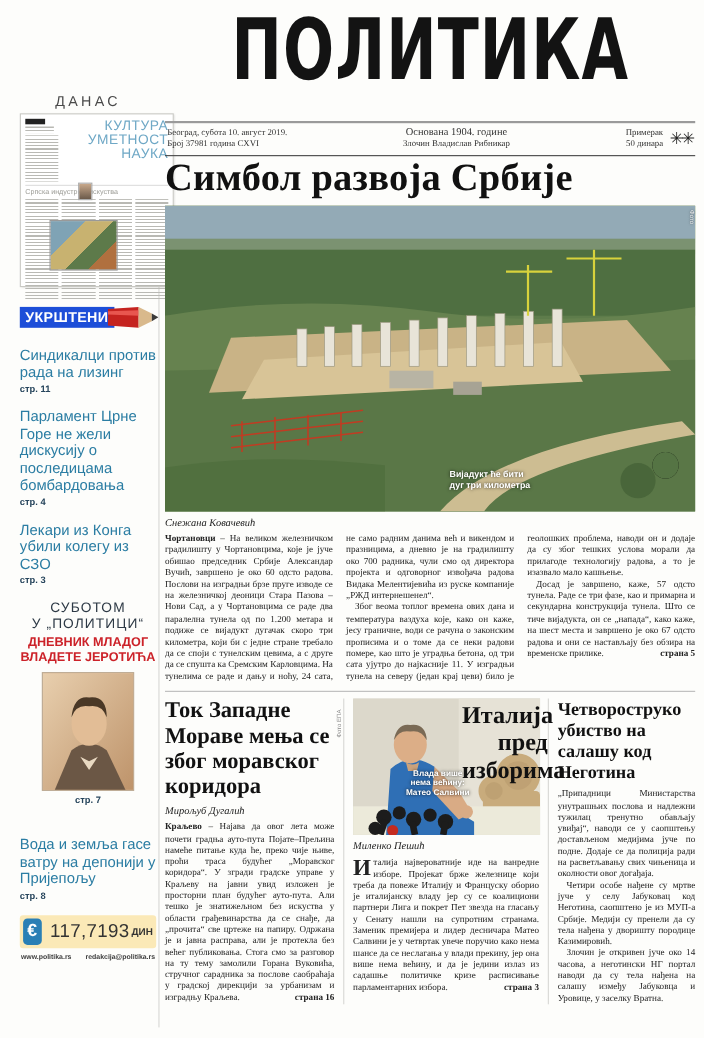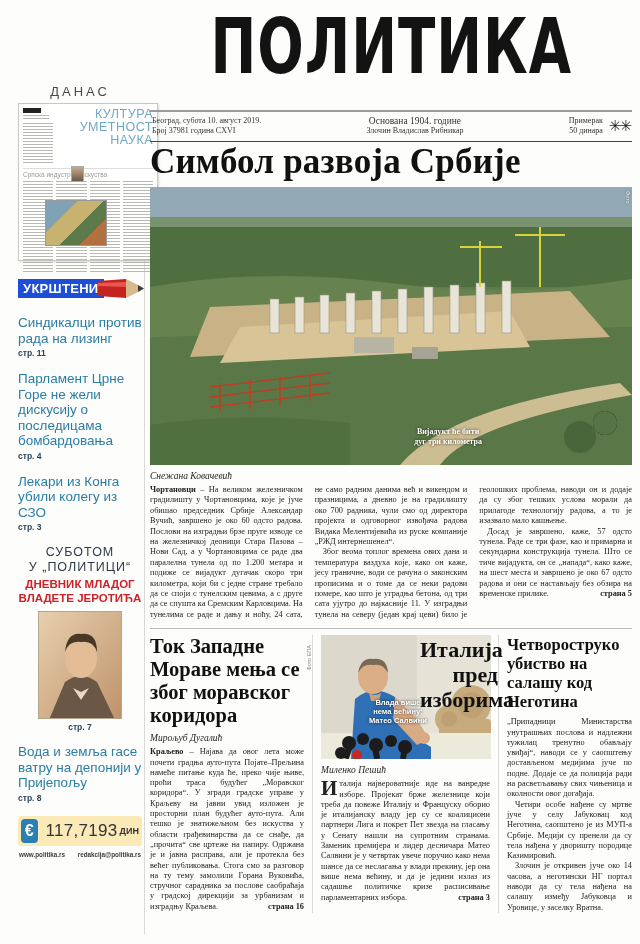--- a/index.html
+++ b/index.html
@@ -26,21 +26,21 @@
   .supp-pic { position:absolute; left:26px; top:96px; width:62px; height:46px; background:linear-gradient(135deg,#7fa3b5 0 30%,#c8b270 30% 55%,#5d7a4a 55% 75%,#b0703f 75%); border:1px solid #999; }
   .supp-face { position:absolute; left:52px; top:62px; width:13px; height:16px; background:linear-gradient(#c9a98c,#6b5a4a); border:1px solid #aaa; }
   
   .krst { position:relative; margin:16px 0 14px; height:24px; }
   .krst-ribbon { position:absolute; left:0; top:2px; width:86px; height:19px; background:#1d4ed8; color:#fff; font-family:"Liberation Sans",sans-serif; font-size:13px; font-weight:bold; letter-spacing:.3px; display:flex; align-items:center; padding-left:5px; }
   .pencil { position:absolute; left:80px; top:0; }
   
   .side-item { margin-bottom:13px; }
   .side-title { font-family:"Liberation Sans",sans-serif; color:#2b7da3; font-size:13.5px; line-height:15.5px; font-weight:normal; }
   .side-page { font-family:"Liberation Sans",sans-serif; color:#27455c; font-size:8.5px; font-weight:bold; margin-top:2px; }
-  .saturday { text-align:center; margin:4px 0 12px; }
+  .saturday { text-align:center; margin:4px 0 28px; }
   .sat-line { font-family:"Liberation Sans",sans-serif; color:#2e3a46; font-size:12.5px; letter-spacing:1px; line-height:15px; }
   .sat-red { font-family:"Liberation Sans",sans-serif; color:#cc2229; font-weight:bold; font-size:11.5px; line-height:13.5px; margin-top:3px; }
   .portrait { width:84px; height:108px; margin:6px auto 3px; border:1px solid #b9a58c; position:relative; overflow:hidden; background:linear-gradient(160deg,#e3c5a2 0%, #d9b48f 40%, #c69a72 100%); }
   .portrait svg { display:block; }
   
   .exch { display:flex; align-items:center; background:#fbe9b7; border-radius:3px; height:30px; margin-top:4px; padding:3px; }
   .exch-eur { width:30px; height:24px; background:#2a7fb5; border-radius:4px; color:#fff; font-family:"Liberation Sans",sans-serif; font-weight:bold; font-size:16px; display:flex; align-items:center; justify-content:center; }
   .exch-val { font-family:"Liberation Sans",sans-serif; color:#333; font-size:17px; margin-left:8px; letter-spacing:.3px; }
   .exch-cur { font-family:"Liberation Sans",sans-serif; color:#333; font-size:9px; font-weight:bold; margin-left:2px; align-self:center; }
   .links { display:flex; justify-content:space-between; font-family:"Liberation Sans",sans-serif; font-size:6.3px; font-weight:bold; color:#3c3c3c; margin:5px 1px 6px; }
@@ -51,21 +51,21 @@
   .rule-grey { border-top:2px solid #9a9a9a; margin-top:14px; }
   .dateline { display:flex; justify-content:space-between; padding:4px 2px 5px; border-bottom:1px solid #444; }
   .dl { font-size:8px; line-height:10px; color:#333; }
   .dl .b1 { display:block; }
   .price { display:flex; gap:6px; align-items:center; }
   .stars { font-family:"DejaVu Sans",sans-serif; font-size:15px; color:#222; letter-spacing:-2px; }
   .kicker { font-family:"Liberation Sans",sans-serif; color:#2077a3; font-weight:bold; font-size:14.5px; margin:7px 0 1px; }
   .headline1 { font-size:35px; line-height:40px; color:#111; font-weight:600; letter-spacing:.2px; }
   .lead-photo { position:relative; width:482px; height:278px; margin-top:5px; background:#6a8757; }
   .lead-photo svg { display:block; }
-  .photo-cap { position:absolute; right:150px; bottom:18px; color:#fff; font-family:Liberation Serif, serif; font-size:8px; font-weight:bold; line-height:10px; text-align:center; text-shadow:0 0 3px rgba(0,0,0,.8); }
+  .photo-cap { position:absolute; right:150px; bottom:18px; color:#fff; font-family:Liberation Sans, sans-serif; font-size:8px; font-weight:bold; line-height:10px; text-align:left; text-shadow:0 0 3px rgba(0,0,0,.8); }
   .vcredit { position:absolute; right:1px; top:4px; writing-mode:vertical-rl; font-family:"Liberation Sans",sans-serif; font-size:5.5px; color:#f0f0f0; text-shadow:0 0 2px rgba(0,0,0,.6); }
   .byline { font-style:italic; font-size:9.5px; color:#222; margin:6px 0 4px; }
   .lead-body { column-count:3; column-gap:12px; font-size:8.3px; line-height:10.4px; text-align:justify; color:#222; }
   .lead-body p { margin-bottom:0; }
   .lead-body p + p { text-indent:8px; }
   .pageref { font-weight:bold; float:right; }
   .mid-rule { border-top:1px solid #bbb; margin:8px 0 0; }
   
   .mid-row { display:flex; margin-top:6px; }
   .mid-col1 { width:163px; padding-right:8px; border-right:1px solid #d8d8d4; }

